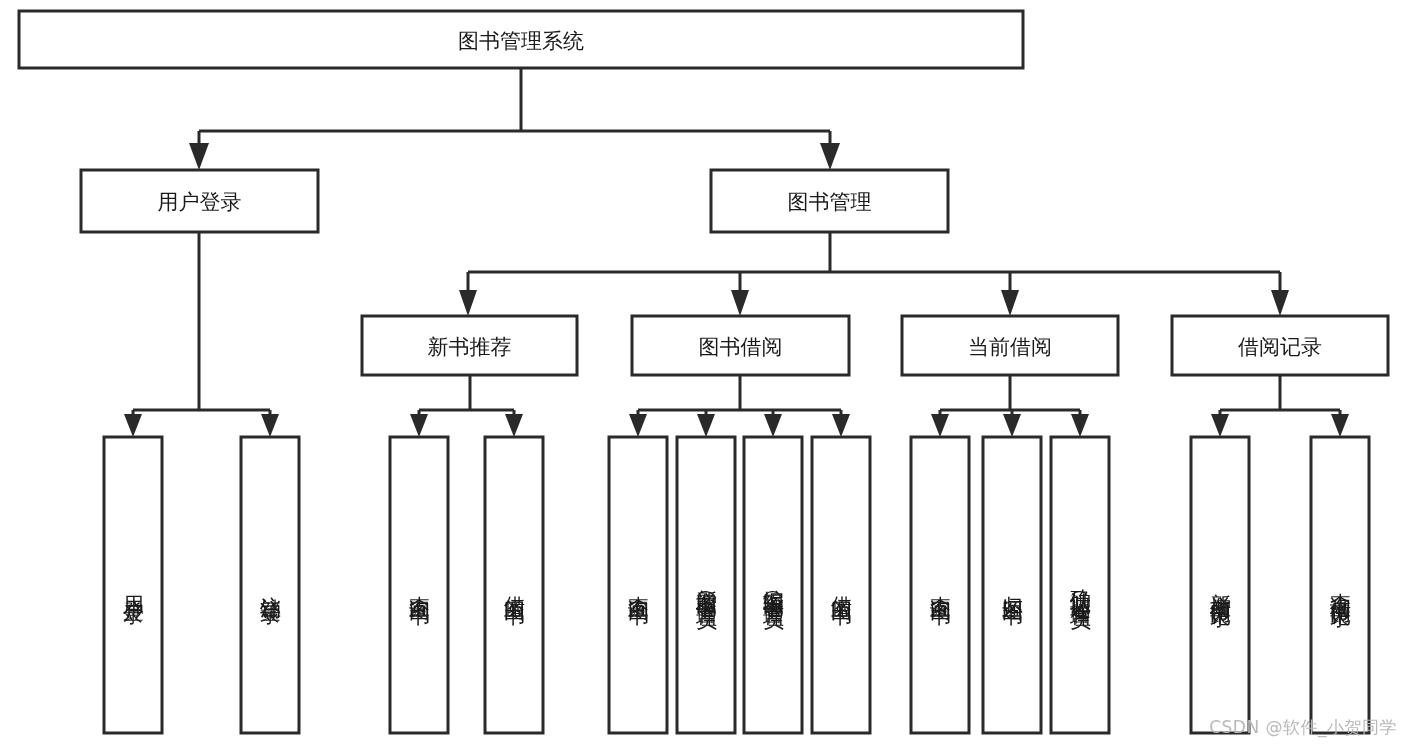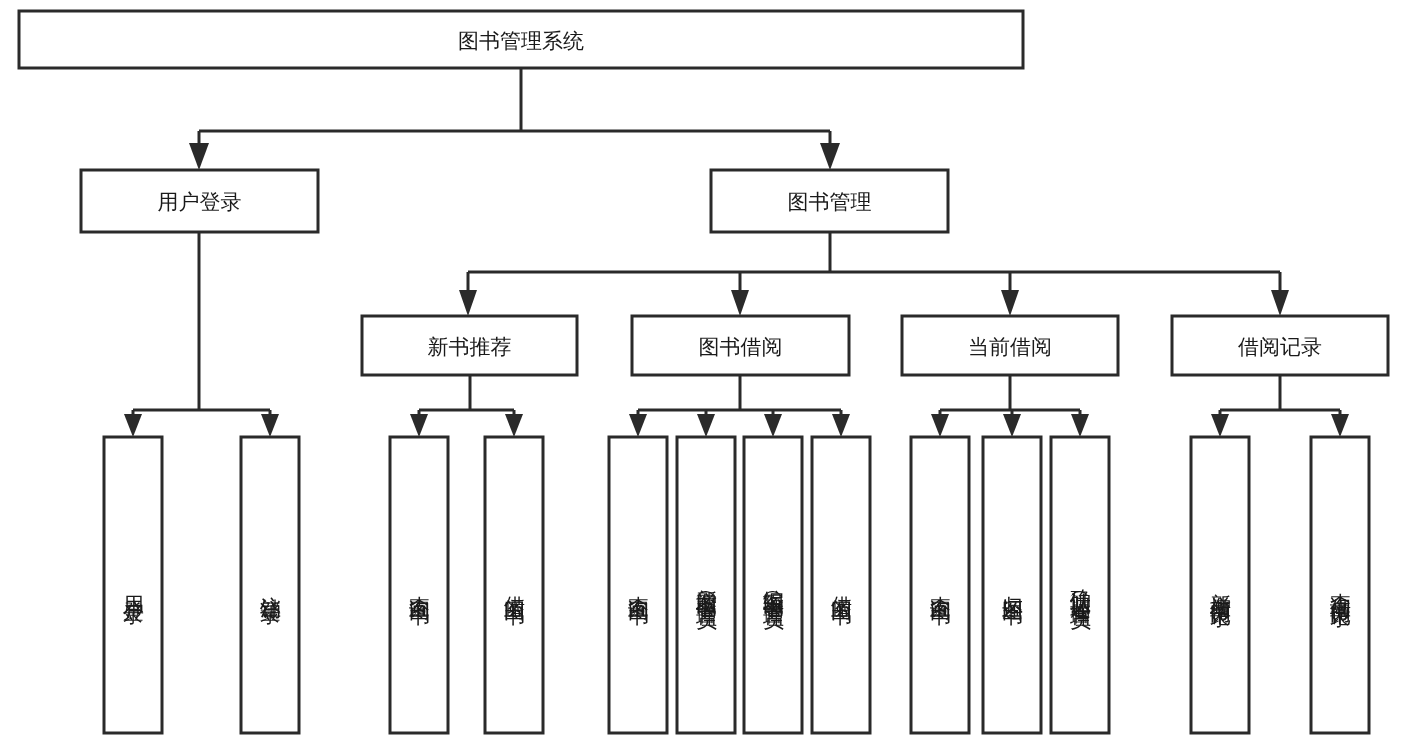--- a/index.html
+++ b/index.html
@@ -198,13 +198,14 @@
       <div class="leaf-label" style="left: 677px; top: 437px; width: 58px; height: 296px;">新增图书（管理员）</div>
       <div class="leaf-label" style="left: 744px; top: 437px; width: 58px; height: 296px;">编辑图书（管理员）</div>
       <div class="leaf-label" style="left: 812px; top: 437px; width: 58px; height: 296px;">借阅图书</div>
       <div class="leaf-label" style="left: 911px; top: 437px; width: 58px; height: 296px;">查询图书</div>
       <div class="leaf-label" style="left: 983px; top: 437px; width: 58px; height: 296px;">归还图书</div>
       <div class="leaf-label" style="left: 1051px; top: 437px; width: 58px; height: 296px;">确认归还（管理员）</div>
       <div class="leaf-label" style="left: 1191px; top: 437px; width: 58px; height: 296px;">新增借阅记录</div>
       <div class="leaf-label" style="left: 1311px; top: 437px; width: 58px; height: 296px;">查询借阅记录</div>
     </div>
 
+  <div class="watermark">CSDN @软件_小贺同学</div>
 </div>
 
 </body></html>

